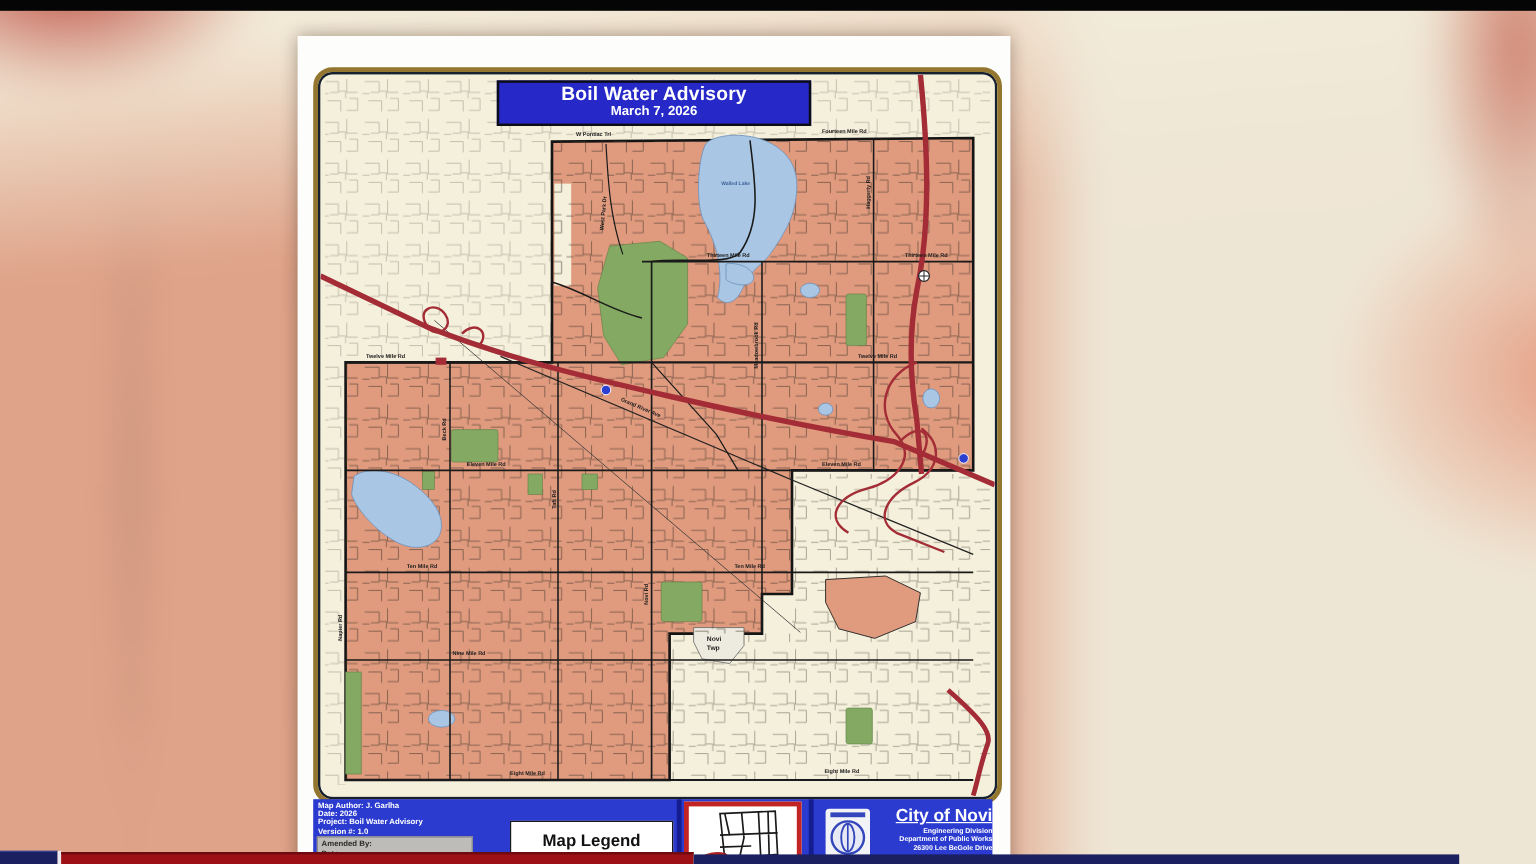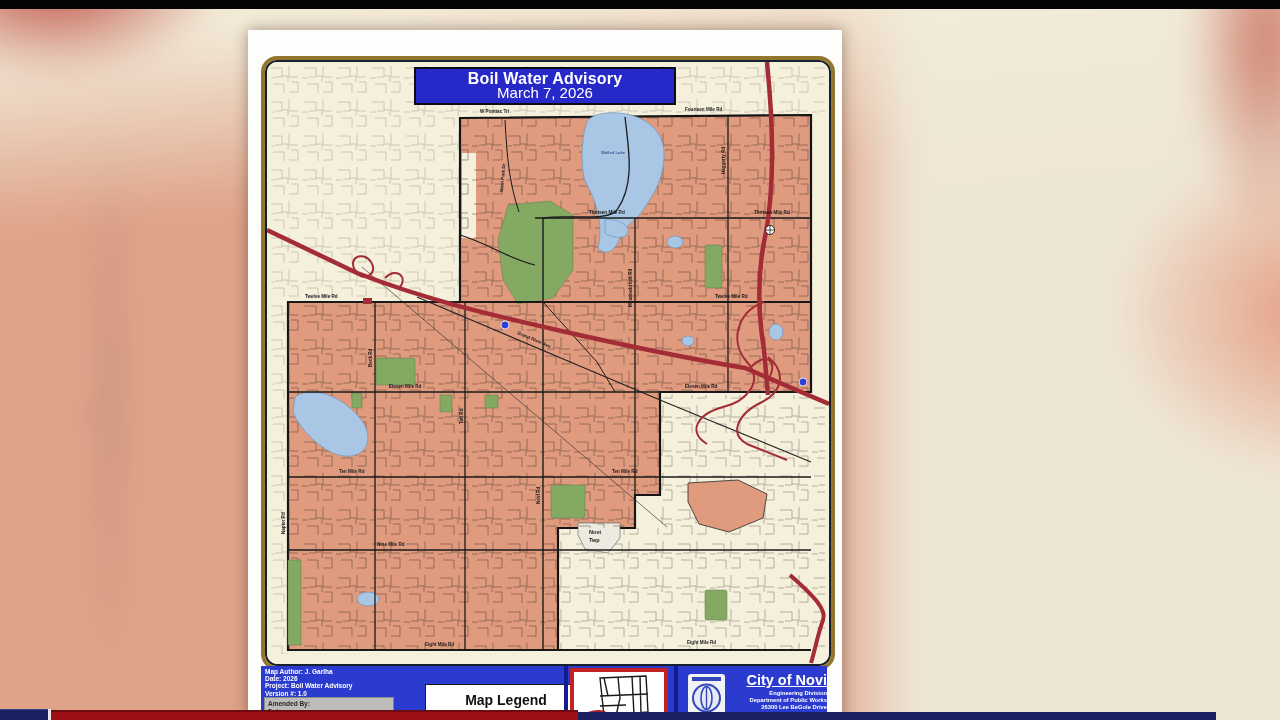--- a/index.html
+++ b/index.html
@@ -18,28 +18,28 @@
     background-color:#dfa389;}
   .topbar{position:absolute;left:0;top:0;width:1280px;height:9px;background:#050505;}
   
   .page{position:absolute;left:248px;top:30px;width:594px;height:700px;background:#fdfdfb;box-shadow:0 0 14px rgba(40,20,10,.4);}
   .map-frame{position:absolute;left:13px;top:26px;width:566px;height:606px;background:var(--cream);
     border:4px solid var(--frame_gold);border-radius:16px;box-shadow:inset 0 0 0 2px #17202e;}
   .map-inner{position:absolute;inset:2px;border-radius:11px;overflow:hidden;}
   .banner{position:absolute;left:166px;top:37px;width:262px;height:38px;background:var(--banner_blue);
     border:2px solid #0c0c14;box-sizing:border-box;text-align:center;color:#fff;z-index:5;}
   .banner .t1{font-size:16px;font-weight:bold;line-height:17px;margin-top:1px;letter-spacing:.2px;}
-  .banner .t2{font-size:15px;font-weight:normal;line-height:12px;}
+  .banner .t2{font-size:11px;font-weight:bold;line-height:12px;}
   
   .doc-footer{position:absolute;left:13px;top:636px;width:566px;height:64px;background:var(--footer_blue);overflow:hidden;}
   .author-block{position:absolute;left:4px;top:2px;color:#fff;font-size:6.5px;font-weight:bold;line-height:7.2px;white-space:nowrap;}
   .amended-box{position:absolute;left:3px;top:31px;width:130px;height:33px;background:#bdbcb8;border:1px solid #8a8a86;
     color:#2a2a2a;font-size:6.5px;font-weight:bold;line-height:8px;padding:2px 3px;box-sizing:border-box;}
   .legend-box{position:absolute;left:164px;top:18px;width:134px;height:30px;background:#fff;border:1.5px solid #1a1a1a;
-    display:flex;align-items:center;justify-content:center;font-size:14px;font-weight:bold;color:#111;padding-left:13px;}
+    display:flex;align-items:center;justify-content:center;font-size:14px;font-weight:bold;color:#111;}
   .divider{position:absolute;top:0;width:4px;height:64px;background:#141d8f;}
   .thumb{position:absolute;left:309px;top:2px;width:98px;height:62px;background:#fff;border:4px solid #c22424;box-sizing:border-box;}
   .agency-logo{position:absolute;left:427px;top:8px;width:37px;height:42px;background:#f2f3f6;border-radius:3px;}
   .agency-text{position:absolute;left:470px;top:6px;width:96px;text-align:right;color:#fff;}
   .agency-text .name{font-size:14.5px;font-weight:bold;text-decoration:underline;white-space:nowrap;}
   .agency-text .sub{font-size:5.8px;font-weight:bold;line-height:7px;margin-top:2px;}
   
   .news-navy-left{position:absolute;left:0;top:709px;width:48px;height:11px;background:var(--navy);border-top:1px solid #3a4390;}
   .news-white-notch{position:absolute;left:48px;top:709px;width:3px;height:11px;background:#e8e8ee;}
   .news-red{position:absolute;left:51px;top:710px;width:527px;height:10px;background:var(--news_red);border-top:2px solid #6e0a10;box-sizing:border-box;}

